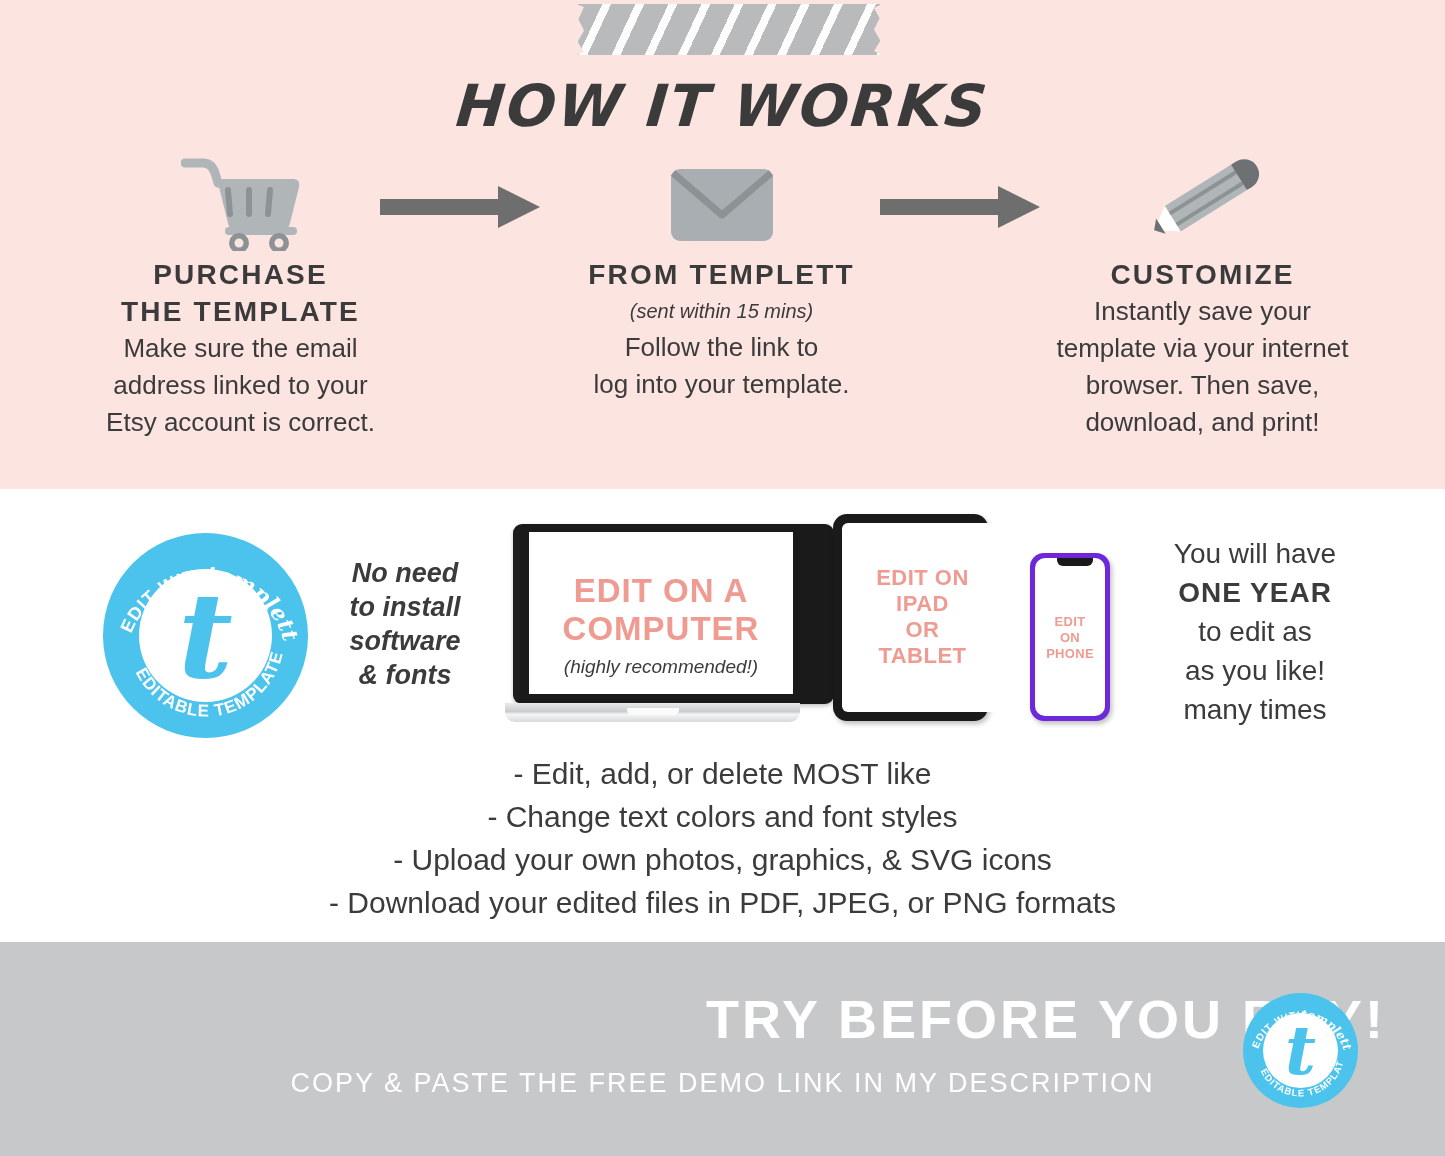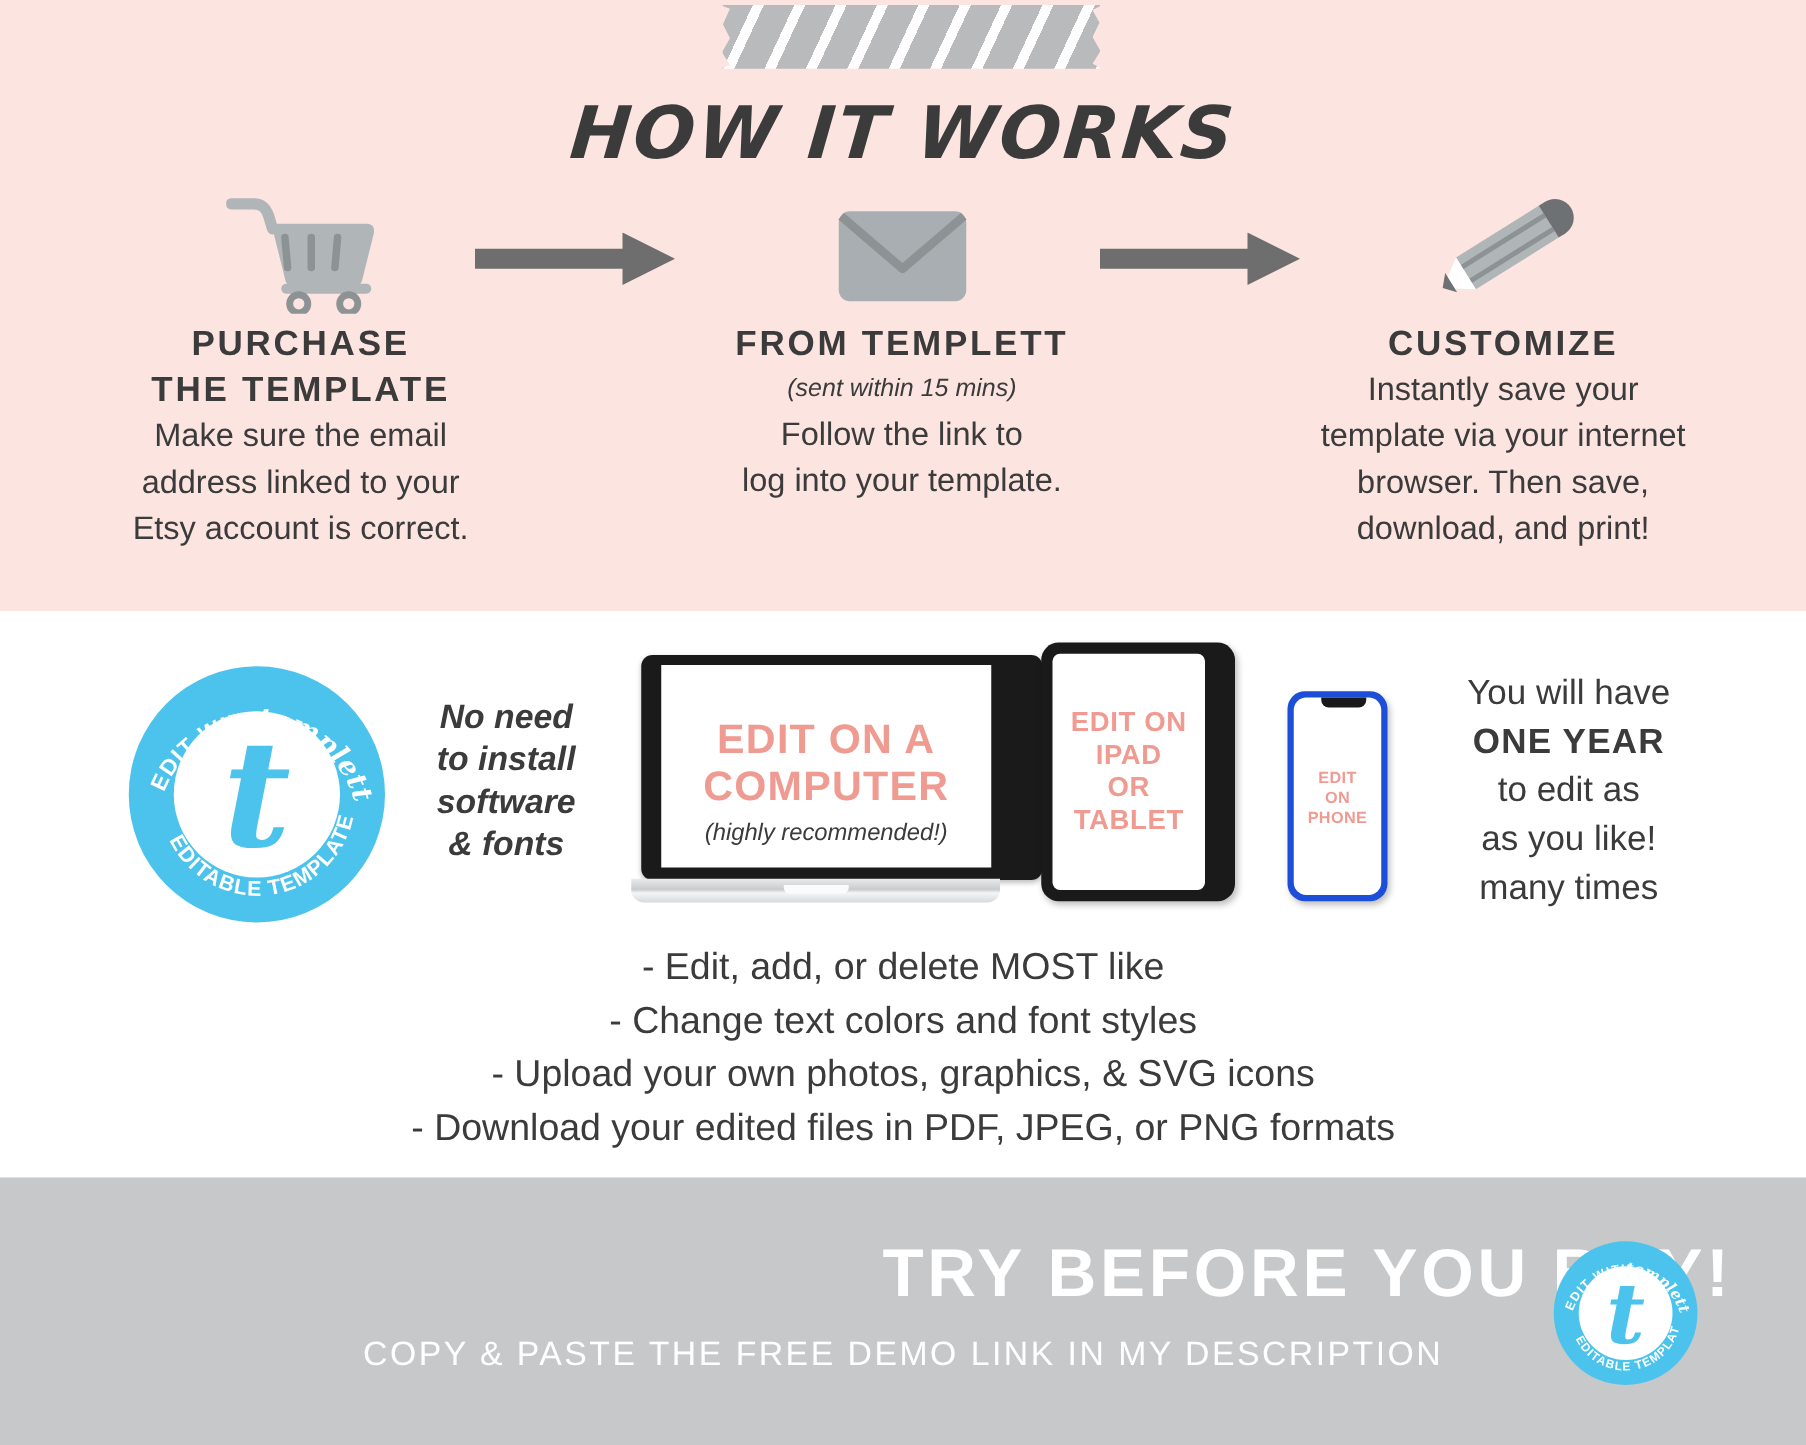--- a/index.html
+++ b/index.html
@@ -63,24 +63,24 @@
      box-shadow:0 2px 4px rgba(0,0,0,.25);padding-left:41px;}
   .lap-screen{position:absolute;left:16px;top:8px;width:264px;height:162px;background:#fff;}
   .lap-base{position:absolute;left:0;top:179px;width:295px;height:19px;
      background:linear-gradient(180deg,#e9eaec 0%,#c9cbcd 45%,#f4f5f6 60%,#d7d9db 100%);
      border-radius:0 0 10px 10px;}
   .lap-notch{position:absolute;left:122px;top:184px;width:52px;height:7px;background:#fbfbfb;border-radius:0 0 5px 5px;}
 
   
   .tablet{position:absolute;left:833px;top:514px;width:155px;height:207px;background:#1a1a1a;border-radius:14px;
     box-shadow:2px 3px 5px rgba(0,0,0,.25);}
-  .tab-screen{position:absolute;left:9px;top:9px;width:122px;height:189px;background:#fff;border-radius:6px;}
-
-  
-  .phone{position:absolute;left:1030px;top:553px;width:80px;height:168px;background:#1d4ed8;border-radius:14px;
+  .tab-screen{position:absolute;left:9px;top:9px;width:137px;height:189px;background:#fff;border-radius:6px;padding-left:24px;}
+
+  
+  .phone{position:absolute;left:1030px;top:553px;width:80px;height:168px;background:#6d28d9;border-radius:14px;
     box-shadow:2px 3px 5px rgba(0,0,0,.25);}
   .ph-screen{position:absolute;left:5px;top:5px;width:70px;height:158px;background:#fff;border-radius:10px;}
   .ph-notch{position:absolute;left:22px;top:0px;width:36px;height:8px;background:#1a1a1a;border-radius:0 0 6px 6px;}
 
   .dev-txt{position:absolute;left:0;width:100%;text-align:center;color:#ef9b92;font-weight:bold;}
   .lap-txt{top:40px;font-size:33px;line-height:38px;letter-spacing:1px;}
   .lap-rec{position:absolute;left:0;top:124px;width:100%;text-align:center;font-size:19px;font-style:italic;color:#3b3b3b;}
   .tab-txt{top:42px;font-size:22px;line-height:26px;letter-spacing:.5px;}
   .ph-txt{top:56px;font-size:13px;line-height:16px;letter-spacing:.3px;}
 

